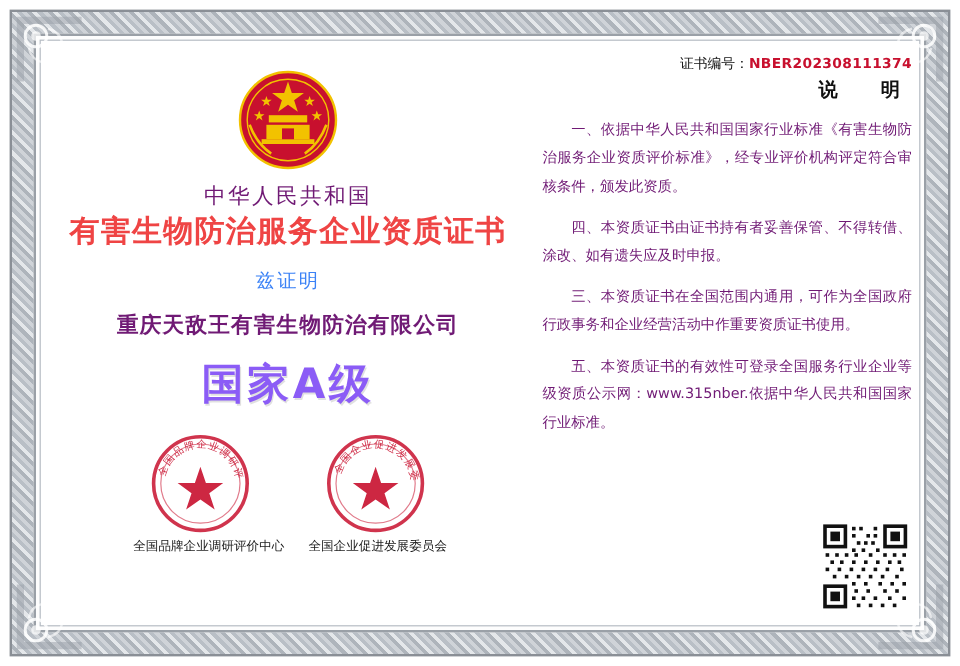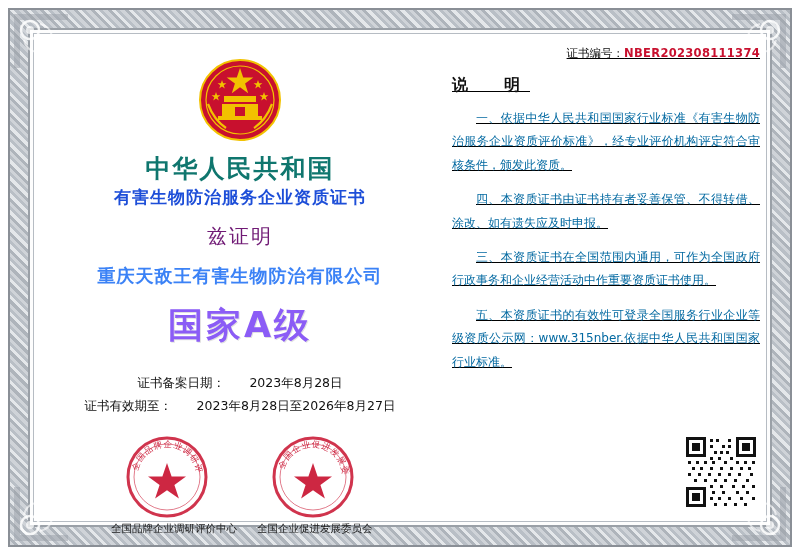--- a/index.html
+++ b/index.html
@@ -78,49 +78,49 @@
   .emblem {
     margin: 12px auto 0 auto;
     width: 92px;
     height: 92px;
     position: relative;
   }
 
   .title-main {
     margin-top: 8px;
     font-family: "DejaVu Sans", "Liberation Sans", sans-serif;
+    font-size: 18px;
+    font-weight: normal;
+    letter-spacing: 2px;
+    color: #701a75;
+    line-height: 1.35;
+  }
+  .title-sub {
+    font-family: "DejaVu Sans", "Liberation Sans", sans-serif;
     font-size: 25px;
     font-weight: bold;
-    letter-spacing: 2px;
-    color: #0f766e;
-    line-height: 1.35;
-  }
-  .title-sub {
-    font-family: "DejaVu Sans", "Liberation Sans", sans-serif;
-    font-size: 17px;
-    font-weight: bold;
     letter-spacing: 1px;
-    color: #1d4ed8;
+    color: #ef4444;
     line-height: 1.35;
   }
 
   .hereby {
     margin-top: 14px;
     font-family: "DejaVu Sans", "Liberation Sans", sans-serif;
-    font-size: 20px;
-    color: #701a75;
+    font-size: 16px;
+    color: #3b82f6;
     letter-spacing: 2px;
   }
 
   .company {
     margin-top: 14px;
     font-family: "DejaVu Sans", "Liberation Sans", sans-serif;
     font-size: 18px;
     font-weight: bold;
-    color: #3b82f6;
+    color: #701a75;
     letter-spacing: 1px;
   }
 
   .grade {
     margin-top: 14px;
     font-family: "DejaVu Sans", "Liberation Sans", sans-serif;
     font-size: 35px;
     font-weight: bold;
     color: #8b5cf6;
     letter-spacing: 3px;
@@ -163,53 +163,52 @@
     white-space: nowrap;
   }
 
   
   .right-col {
     position: absolute;
     right: 0;
     top: 0;
     width: 308px;
     height: 100%;
-    text-decoration: underline;
   }
 
   .cert-no {
     font-family: "DejaVu Sans", "Liberation Sans", sans-serif;
     font-size: 11.5px;
     color: #111111;
     text-align: right;
     padding-top: 6px;
     white-space: nowrap;
   }
   .cert-no .num {
     color: #c8102e;
     font-weight: bold;
     letter-spacing: 0.3px;
   }
 
   .notes-title {
-    margin-top: 14px;
-    text-align: left;
+    margin-top: 4px;
+    text-align: right;
     font-family: "DejaVu Sans", "Liberation Sans", sans-serif;
     font-size: 16px;
     font-weight: bold;
     letter-spacing: 10px;
     color: #111111;
   }
 
   .note {
     margin-top: 11px;
     font-family: "DejaVu Sans", "Liberation Sans", sans-serif;
     font-size: 12px;
     line-height: 1.95;
-    color: #0369a1;
+    color: #701a75;
     text-align: justify;
     text-indent: 24px;
   }
 
   
   .qr {
     position: absolute;
     right: 2px;
     bottom: 6px;
     width: 74px;
@@ -292,30 +291,20 @@
 
       <div class="title-main">中华人民共和国</div>
       <div class="title-sub">有害生物防治服务企业资质证书</div>
 
       <div class="hereby">兹证明</div>
 
       <div class="company">重庆天敌王有害生物防治有限公司</div>
 
       <div class="grade">国家A级</div>
 
-      <div class="dates">
-        <div class="row">
-          <span class="lbl">证书备案日期：</span>
-          <span class="val">2023年8月28日</span>
-        </div>
-        <div class="row">
-          <span class="lbl">证书有效期至：</span>
-          <span class="val">2023年8月28日至2026年8月27日</span>
-        </div>
-      </div>
 
       <div class="seals">
         <div class="seal-wrap">
           <div class="seal">
             <svg width="86" height="86" viewBox="0 0 86 86">
               <circle cx="43" cy="43" r="39" fill="none" stroke="#c8102e" stroke-width="3" opacity="0.85"></circle>
               <circle cx="43" cy="43" r="33" fill="none" stroke="#c8102e" stroke-width="1" opacity="0.55"></circle>
               <polygon fill="#c8102e" opacity="0.9" points="43,29 47.6,42.6 62,42.6 50.4,51 54.9,64.6 43,56.2 31.1,64.6 35.6,51 24,42.6 38.4,42.6"></polygon>
               <path id="sealarc1" d="M 13 43 A 30 30 0 0 1 73 43" fill="none"></path>
               <text font-size="8.5" fill="#c8102e" opacity="0.9" font-family="DejaVu Sans, sans-serif" letter-spacing="1">

